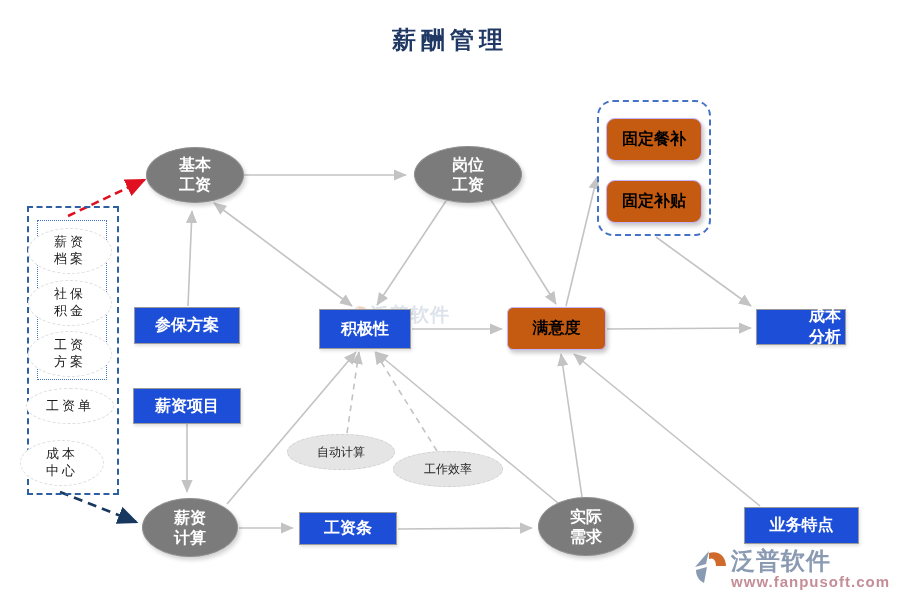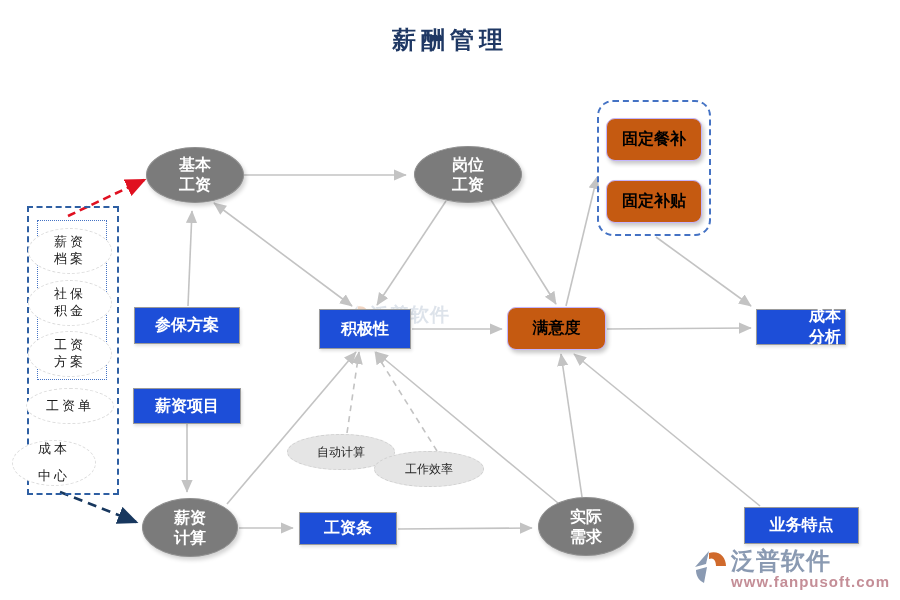--- a/index.html
+++ b/index.html
@@ -110,21 +110,21 @@
     <span>社保</span>
     <span>积金</span>
   </div>
   <div class="panel-item" style="left:28px;top:331px;width:82px;height:44px;z-index:3;">
     <span>工资</span>
     <span>方案</span>
   </div>
   <div class="panel-item" style="left:26px;top:388px;width:86px;height:34px;z-index:3;">
     <span>工资单</span>
   </div>
-  <div class="panel-item" style="left:12px;top:440px;width:82px;height:44px;z-index:3;justify-content:space-between;">
+  <div class="panel-item" style="left:20px;top:440px;width:82px;height:44px;z-index:3;">
     <span>成本</span>
     <span>中心</span>
   </div>
 
   <div class="node ellipse-gray" style="left:146px;top:147px;width:98px;height:56px;">
     <span>基本</span>
     <span>工资</span>
   </div>
   <div class="node ellipse-gray" style="left:414px;top:146px;width:108px;height:57px;">
     <span>岗位</span>
@@ -146,40 +146,40 @@
   <div class="node rounded-orange" style="left:606px;top:180px;width:96px;height:43px;z-index:3;">
     <span>固定补贴</span>
   </div>
 
   <div class="node rect-gray" style="left:134px;top:307px;width:106px;height:37px;">
     <span>参保方案</span>
   </div>
   <div class="node rect-gray" style="left:319px;top:309px;width:92px;height:40px;">
     <span>积极性</span>
   </div>
-  <div class="node rounded-orange" style="left:507px;top:307px;width:99px;height:43px;">
+  <div class="node rounded-orange" style="left:507px;top:307px;width:99px;height:43px;border-radius:6px;">
     <span>满意度</span>
   </div>
   <div class="node rect-gray" style="left:756px;top:309px;width:90px;height:36px;padding-left:48px;">
     <span>成本分析</span>
   </div>
   <div class="node rect-gray" style="left:133px;top:388px;width:108px;height:36px;">
     <span>薪资项目</span>
   </div>
   <div class="node rect-gray" style="left:299px;top:512px;width:98px;height:33px;">
     <span>工资条</span>
   </div>
   <div class="node rect-gray" style="left:731px;top:507px;width:115px;height:37px;margin-left:13px;">
     <span>业务特点</span>
   </div>
 
   <div class="node ellipse-dashed" style="left:287px;top:434px;width:108px;height:36px;">
     <span>自动计算</span>
   </div>
-  <div class="node ellipse-dashed" style="left:374px;top:451px;width:110px;height:36px;">
+  <div class="node ellipse-dashed" style="left:393px;top:451px;width:110px;height:36px;">
     <span>工作效率</span>
   </div>
 
   <div class="logo">
     <svg width="34" height="38" viewBox="0 0 34 38">
       <path d="M2 18 L16 2 L13 15 Z" fill="#8a9ab2"></path>
       <path d="M16 4 C26 1 33 8 33 17 L23 17 C23 11 20 8 16 10 Z" fill="#d06a2c"></path>
       <path d="M3 21 L14 18 L11 34 C5 31 3 26 3 21 Z" fill="#8a9ab2"></path>
     </svg>
     <span class="logo-txt">

